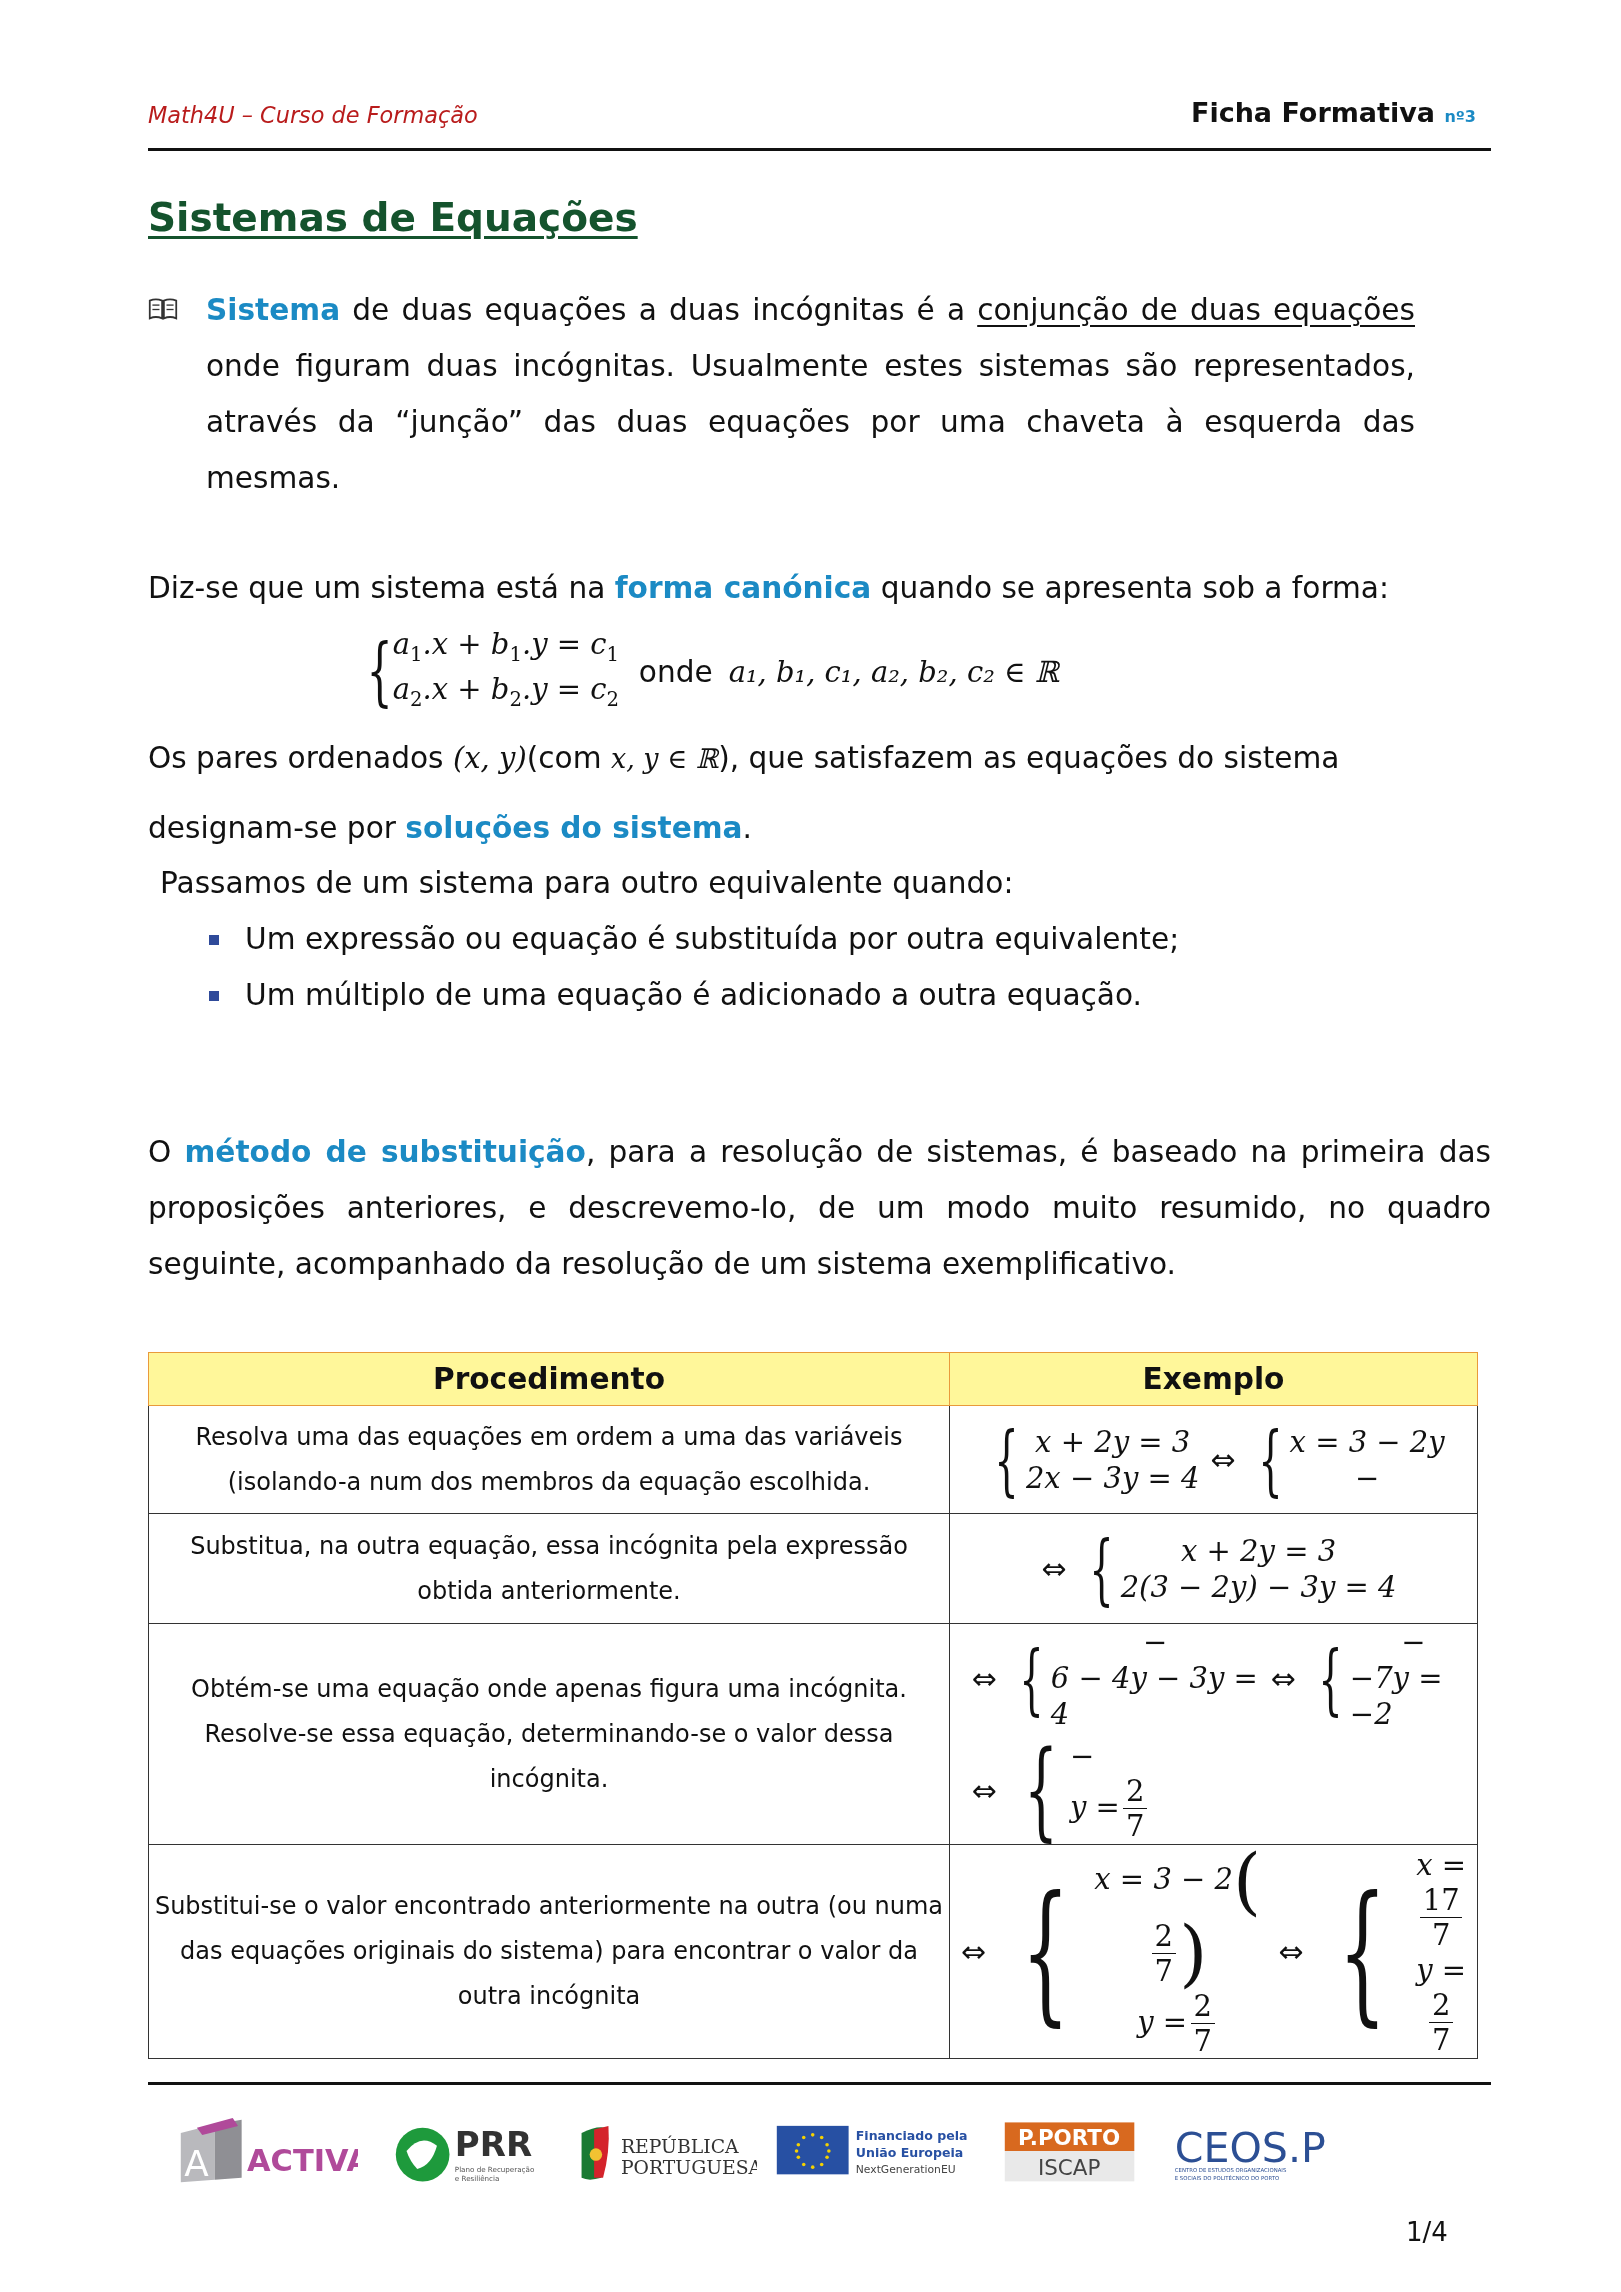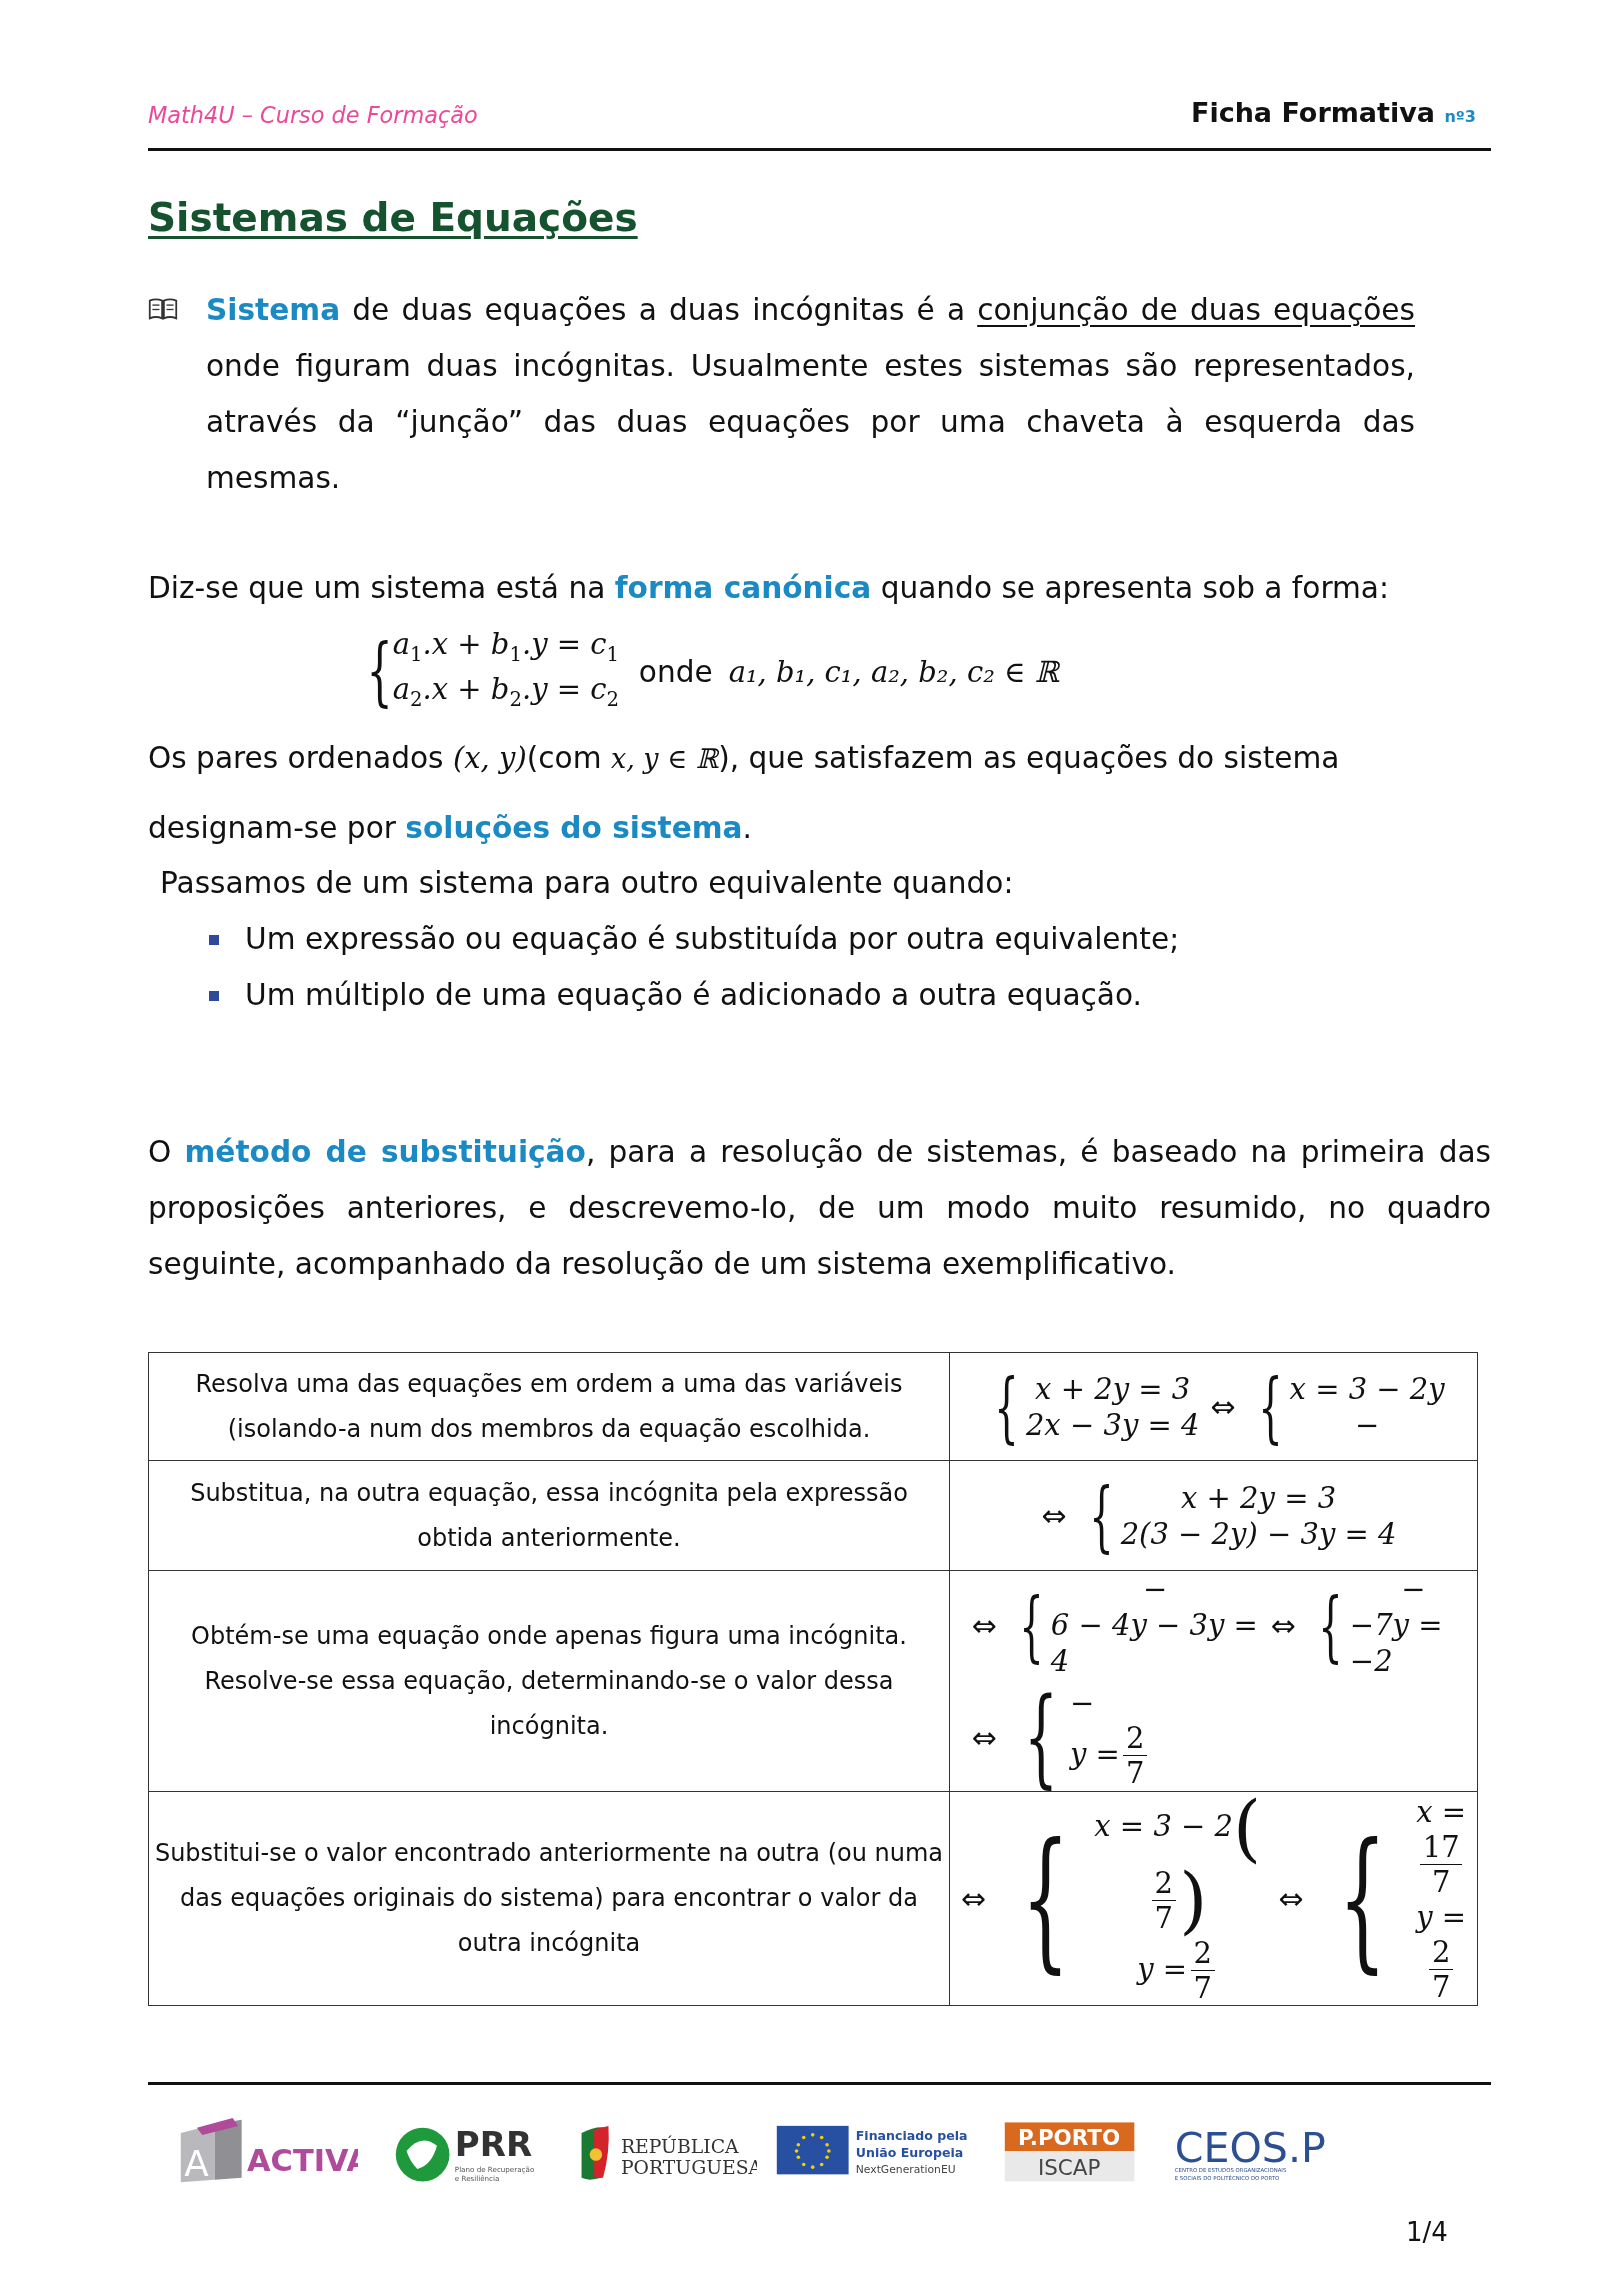--- a/index.html
+++ b/index.html
@@ -2,21 +2,21 @@
 <html style="font-size:14.3px"><head>
 <meta charset="utf-8">
 <style>
   html, body { margin: 0; padding: 0; background: #ffffff; }
   body {
     width: 1621px; height: 2293px; position: relative; overflow: hidden;
     font-family: "DejaVu Sans", sans-serif; color: #111;
   }
   .page { position: absolute; left: 0; top: 0; width: 1621px; height: 2293px; }
   
-  .hdr-left { position: absolute; left: 148px; top: 102px; font-size: 22.4px; font-style: italic; color: #ec4899; }
+  .hdr-left { position: absolute; left: 148px; top: 102px; font-size: 22.4px; font-style: italic; color: #b91c1c; }
   .hdr-right { position: absolute; right: 145px; top: 97px; font-size: 27px; font-weight: bold; color: #111; }
   .hdr-right .num { color: #1b8ac4; font-size: 16px; }
   .hdr-rule { position: absolute; left: 148px; top: 148px; width: 1343px; height: 2.7px; background: #111; }
   
   .title { position: absolute; left: 148px; top: 195px; font-size: 39px; font-weight: bold; color: #14532d; text-decoration: underline; text-decoration-thickness: 2.7px; text-underline-offset: 5.4px; }
   .accent { color: #1b8ac4; font-weight: bold; }
   .body-text { font-size: 29.6px; line-height: 56px; }
   
   .intro { position: absolute; left: 206px; top: 282px; width: 1209px; text-align: justify; }
   .book-icon { position: absolute; left: 148px; top: 297px; width: 30px; height: 25px; }
@@ -116,20 +116,24 @@
     <li><span class="sq"></span><span>Um expressão ou equação é substituída por outra equivalente;</span></li>
     <li><span class="sq"></span><span>Um múltiplo de uma equação é adicionado a outra equação.</span></li>
   </ul>
 
   <div class="p-metodo body-text">
     <span>O </span><span class="accent">método de substituição</span><span>, para a resolução de sistemas, é baseado na primeira das proposições anteriores, e descrevemo-lo, de um modo muito resumido, no quadro seguinte, acompanhado da resolução de um sistema exemplificativo.</span>
   </div>
 
   <table class="tbl">
     <tbody>
+        <tr>
+      <th>Procedimento</th>
+      <th>Exemplo</th>
+    </tr>
 
     <tr class="row1">
       <td class="proc">Resolva uma das equações em ordem a uma das variáveis (isolando-a num dos membros da equação escolhida.</td>
       <td class="ex">
         <span class="eqblock">
           <span class="sys">
                 <span class="b">{</span>
                 <span class="rows">
                   <span>x + 2y = 3</span>
                   <span>2x − 3y = 4</span>

